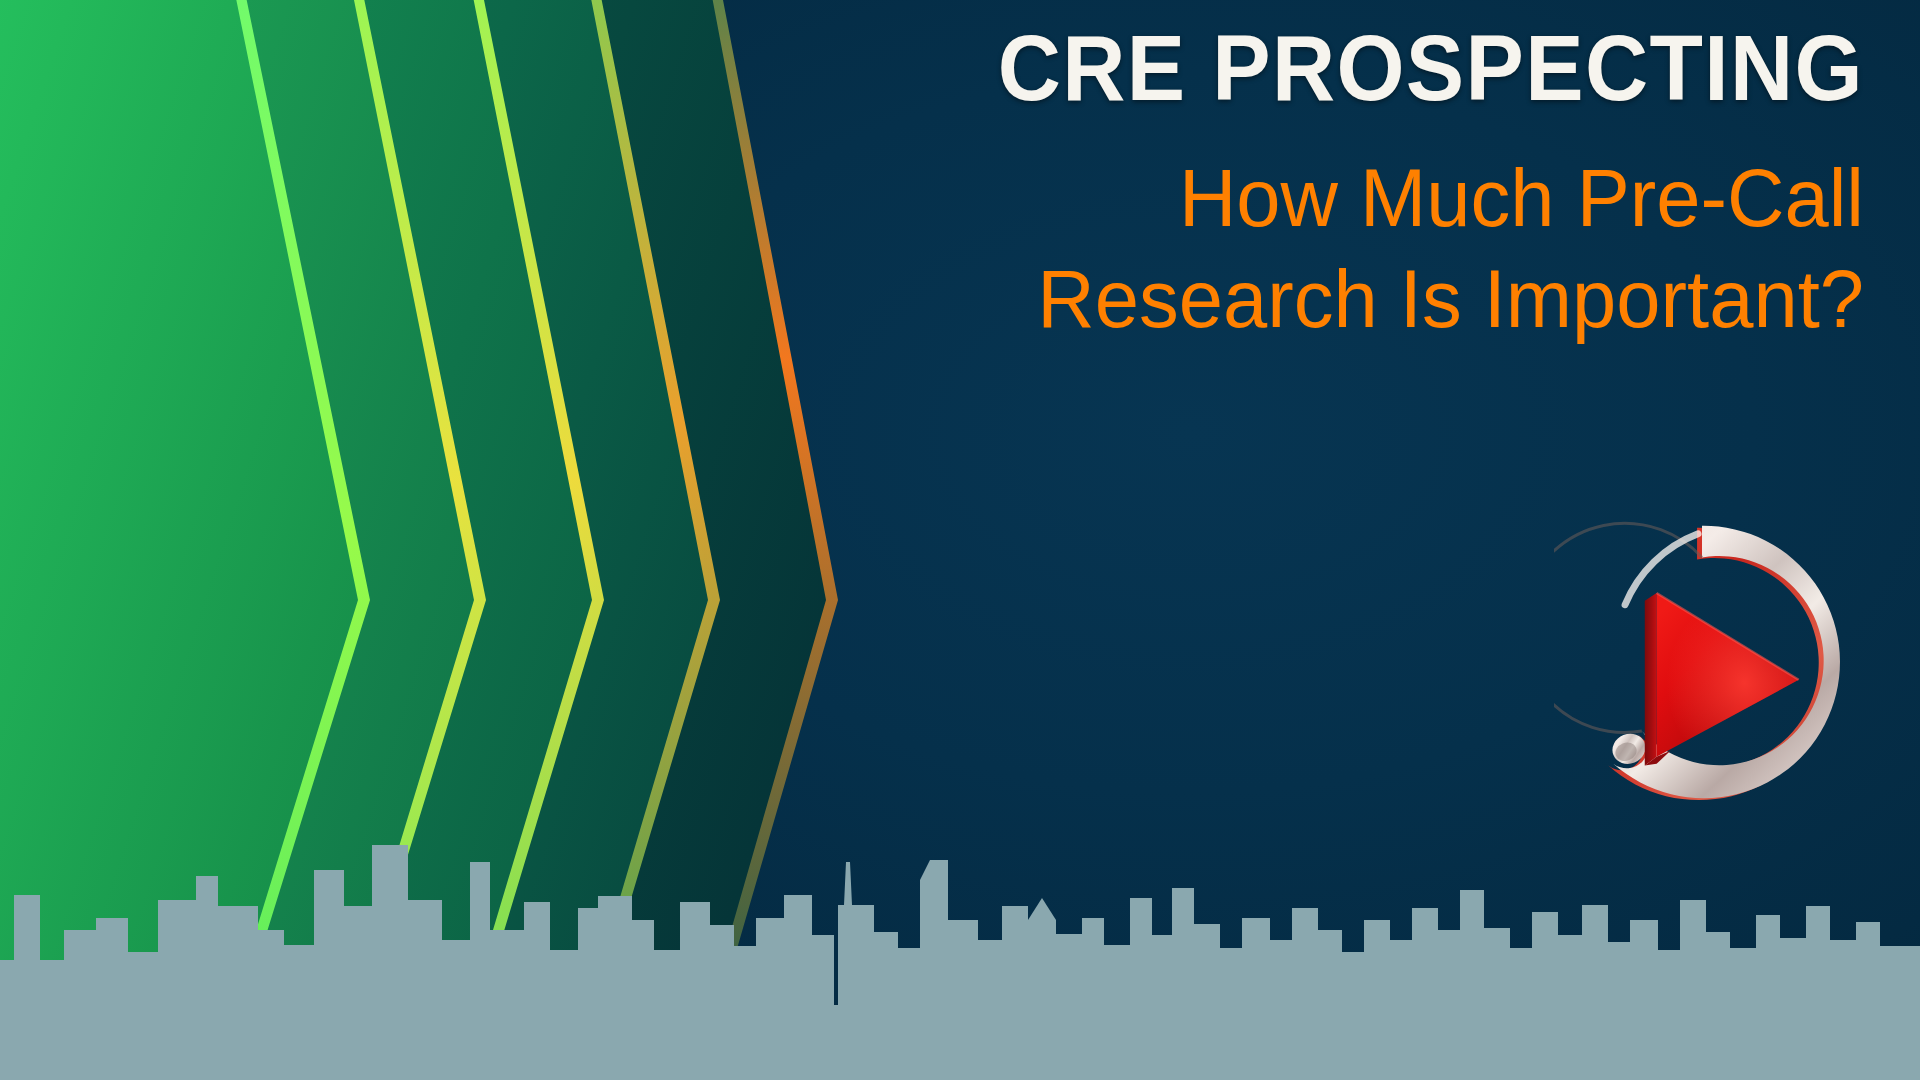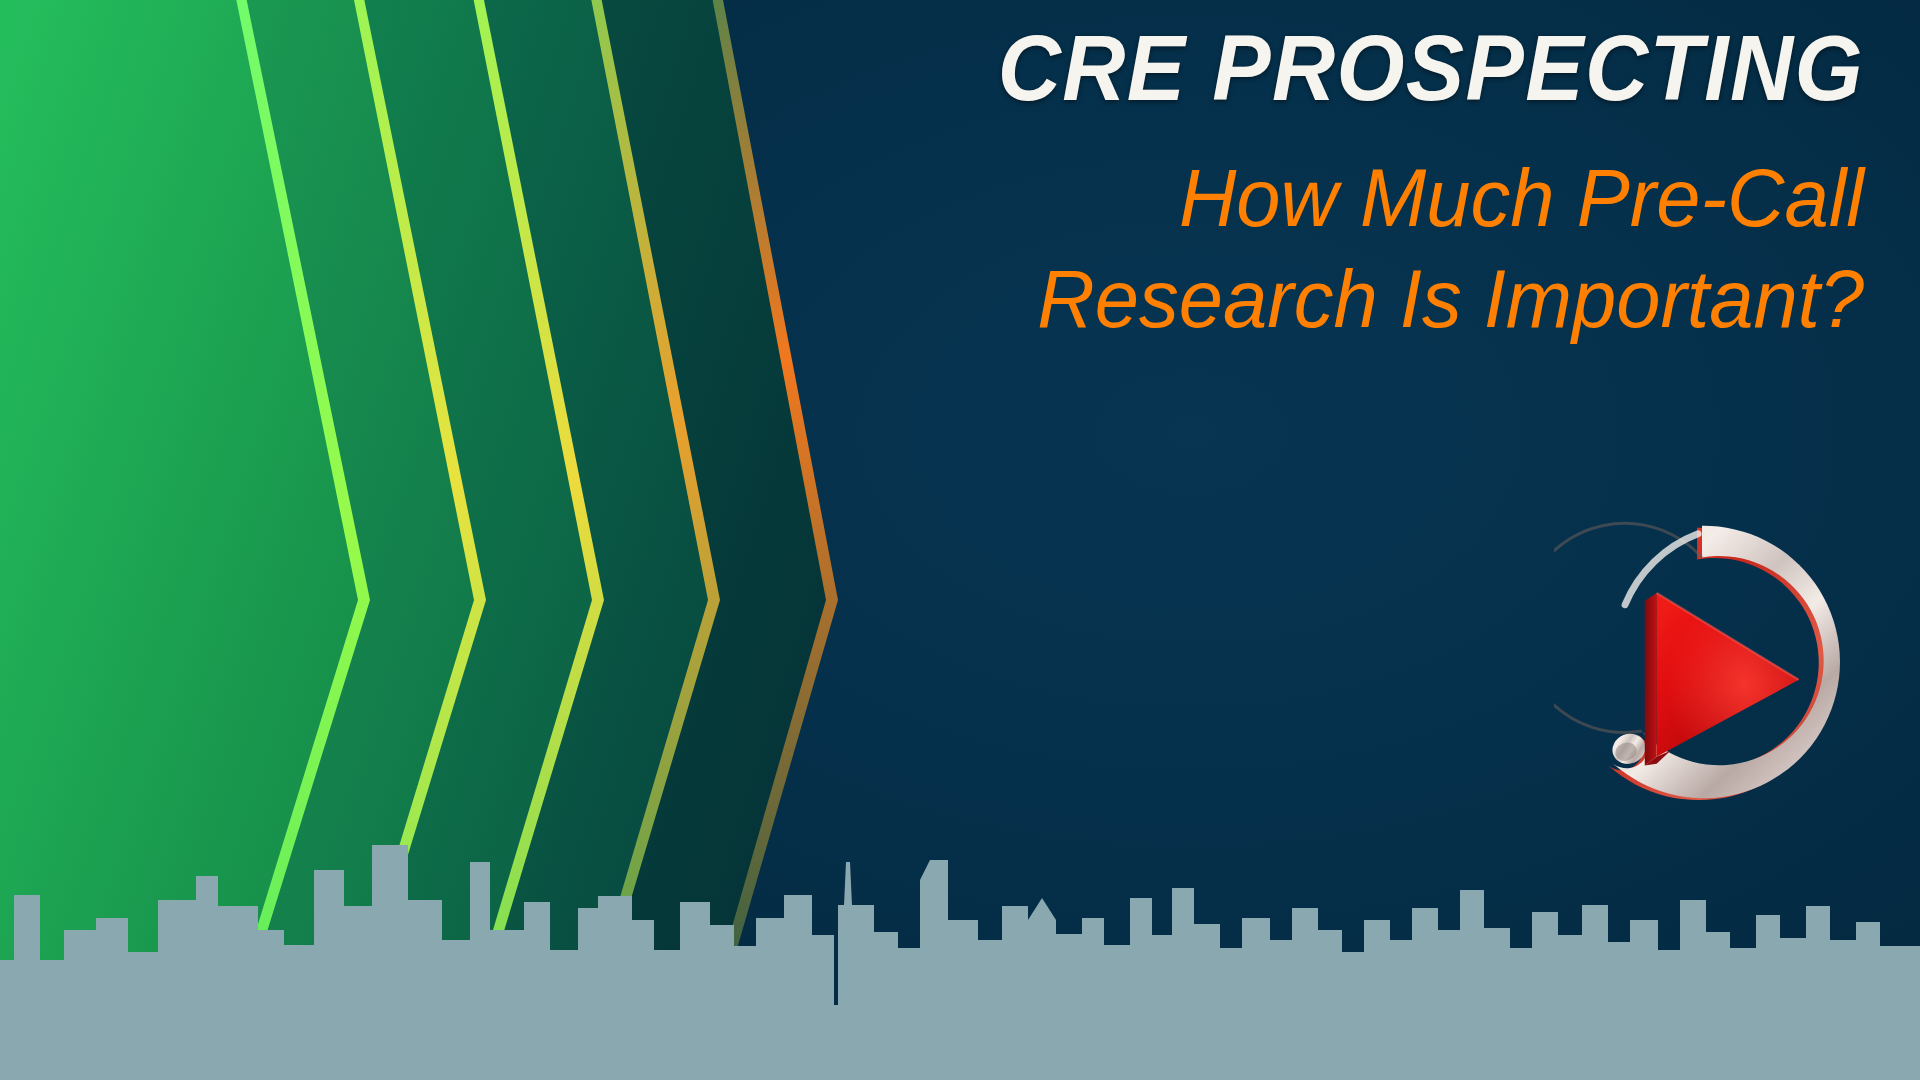--- a/index.html
+++ b/index.html
@@ -10,21 +10,20 @@
     font-family:"Liberation Sans", sans-serif;
   }
 
   #stage {
     position:relative;
     width:1920px;
     height:1080px;
     overflow:hidden;
     background:
       radial-gradient(ellipse 1400px 900px at 62% 40%, #073552 0%, #05304b 40%, #042a42 75%, #03243a 100%);
-    font-style: italic;
   }
 
   
   #chevrons {
     position:absolute;
     left:0; top:0;
     width:1920px; height:1080px;
   }
 
   

